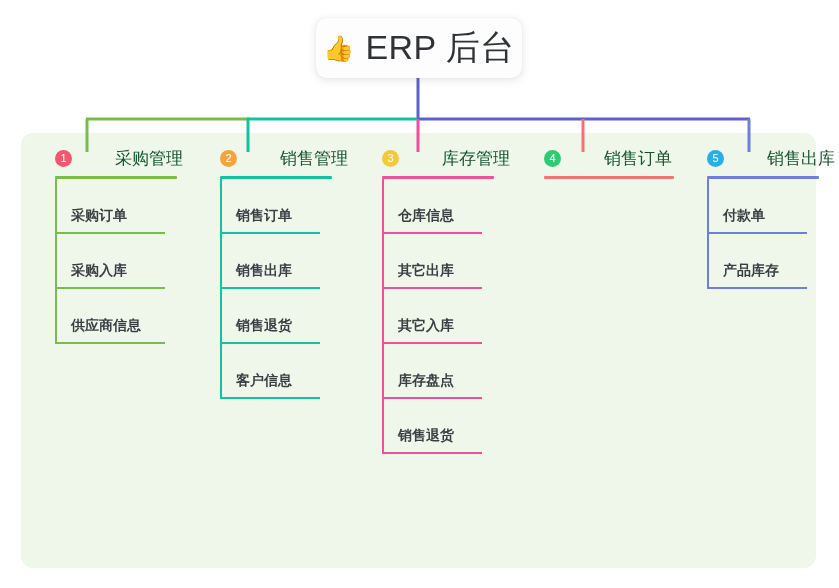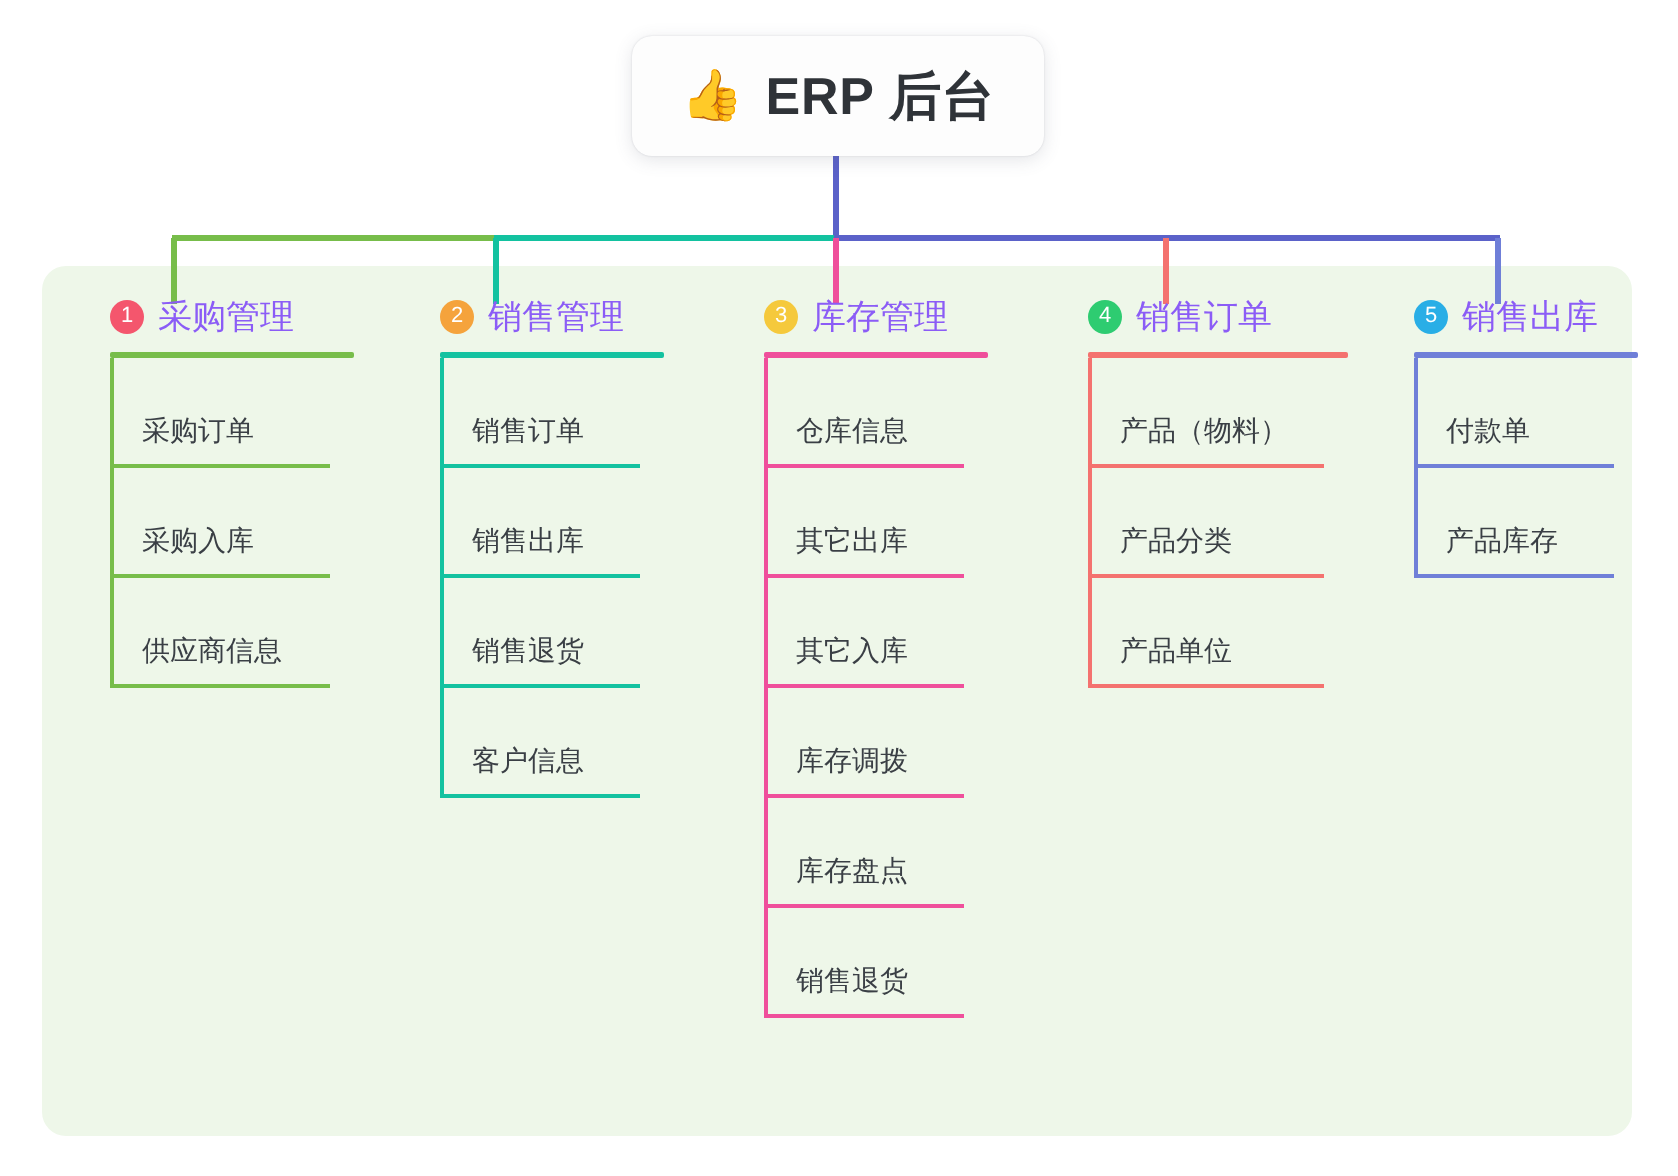--- a/index.html
+++ b/index.html
@@ -20,25 +20,25 @@
     width:206px;height:60px;
     background:#fdfdfd;
     border-radius:10px;
     box-shadow:0 2px 9px rgba(90,95,110,.16), 0 0 1px rgba(90,95,110,.22);
     display:flex;align-items:center;justify-content:center;
     gap:11px;
     z-index:6;
   }
   .root-emoji{font-size:25px;line-height:1;display:block;}
   .root-title{
-    font-size:26px;
+    font-size:34px;
     color:#2f3338;
     letter-spacing:.4px;
     white-space:nowrap;
-    font-weight:700;
+    font-weight:400;
   }
 
   
   .panel{
     position:absolute;
     left:21px;top:133px;
     width:795px;height:435px;
     background:#eef7e9;
     border-radius:12px;
     z-index:1;
@@ -55,37 +55,38 @@
     padding-left:17px;
     box-sizing:border-box;
   }
   .badge{
     width:17px;height:17px;border-radius:50%;
     color:#ffffff;font-size:11px;line-height:17px;
     text-align:center;font-weight:400;
     flex:0 0 auto;
   }
   .head-label{
-    font-size:17px;color:#8b5cf6;white-space:nowrap;
+    font-size:17px;color:#14532d;white-space:nowrap;margin-left:36px;
   }
   .head-rule{
     margin-top:6px;
     height:3px;border-radius:1px;
   }
   .items{position:relative;margin-top:0;}
   .item{
     position:relative;
     height:55px;
     box-sizing:border-box;
   }
   .item-label{
     position:absolute;
     left:33px;bottom:9px;
     font-size:14px;color:#3a3f45;
     white-space:nowrap;
+    font-weight:bold;
   }
   .item-rule{
     position:absolute;
     left:17px;bottom:0;
     height:1.6px;
   }
   .item-spine{
     position:absolute;
     left:17px;top:0;bottom:0;
     width:1.6px;
@@ -178,54 +179,35 @@
           </div>
           <div class="item">
             <span class="item-label">其它出库</span>
             <div class="item-rule" style="background: rgb(239, 79, 155); width: 100px;"></div>
           </div>
           <div class="item">
             <span class="item-label">其它入库</span>
             <div class="item-rule" style="background: rgb(239, 79, 155); width: 100px;"></div>
           </div>
           <div class="item">
-            <span class="item-label">库存调拨</span>
-            <div class="item-rule" style="background: rgb(239, 79, 155); width: 100px;"></div>
-          </div>
-          <div class="item">
             <span class="item-label">库存盘点</span>
             <div class="item-rule" style="background: rgb(239, 79, 155); width: 100px;"></div>
           </div>
           <div class="item">
             <span class="item-label">销售退货</span>
             <div class="item-rule" style="background: rgb(239, 79, 155); width: 100px;"></div>
           </div>
         </div>
       </div>
       <div class="col" style="left: 527px; width: 160px;">
         <div class="col-head">
           <span class="badge" style="background: rgb(46, 204, 113);">4</span>
           <span class="head-label">销售订单</span>
         </div>
         <div class="head-rule" style="background: rgb(244, 114, 111); width: 130px; margin-left: 17px;"></div>
-        <div class="items">
-          <div class="item-spine" style="background: rgb(244, 114, 111);"></div>
-          <div class="item">
-            <span class="item-label">产品（物料）</span>
-            <div class="item-rule" style="background: rgb(244, 114, 111); width: 118px;"></div>
-          </div>
-          <div class="item">
-            <span class="item-label">产品分类</span>
-            <div class="item-rule" style="background: rgb(244, 114, 111); width: 118px;"></div>
-          </div>
-          <div class="item">
-            <span class="item-label">产品单位</span>
-            <div class="item-rule" style="background: rgb(244, 114, 111); width: 118px;"></div>
-          </div>
-        </div>
       </div>
       <div class="col" style="left: 690px; width: 150px;">
         <div class="col-head">
           <span class="badge" style="background: rgb(41, 174, 230);">5</span>
           <span class="head-label">销售出库</span>
         </div>
         <div class="head-rule" style="background: rgb(111, 127, 216); width: 112px; margin-left: 17px;"></div>
         <div class="items">
           <div class="item-spine" style="background: rgb(111, 127, 216);"></div>
           <div class="item">

